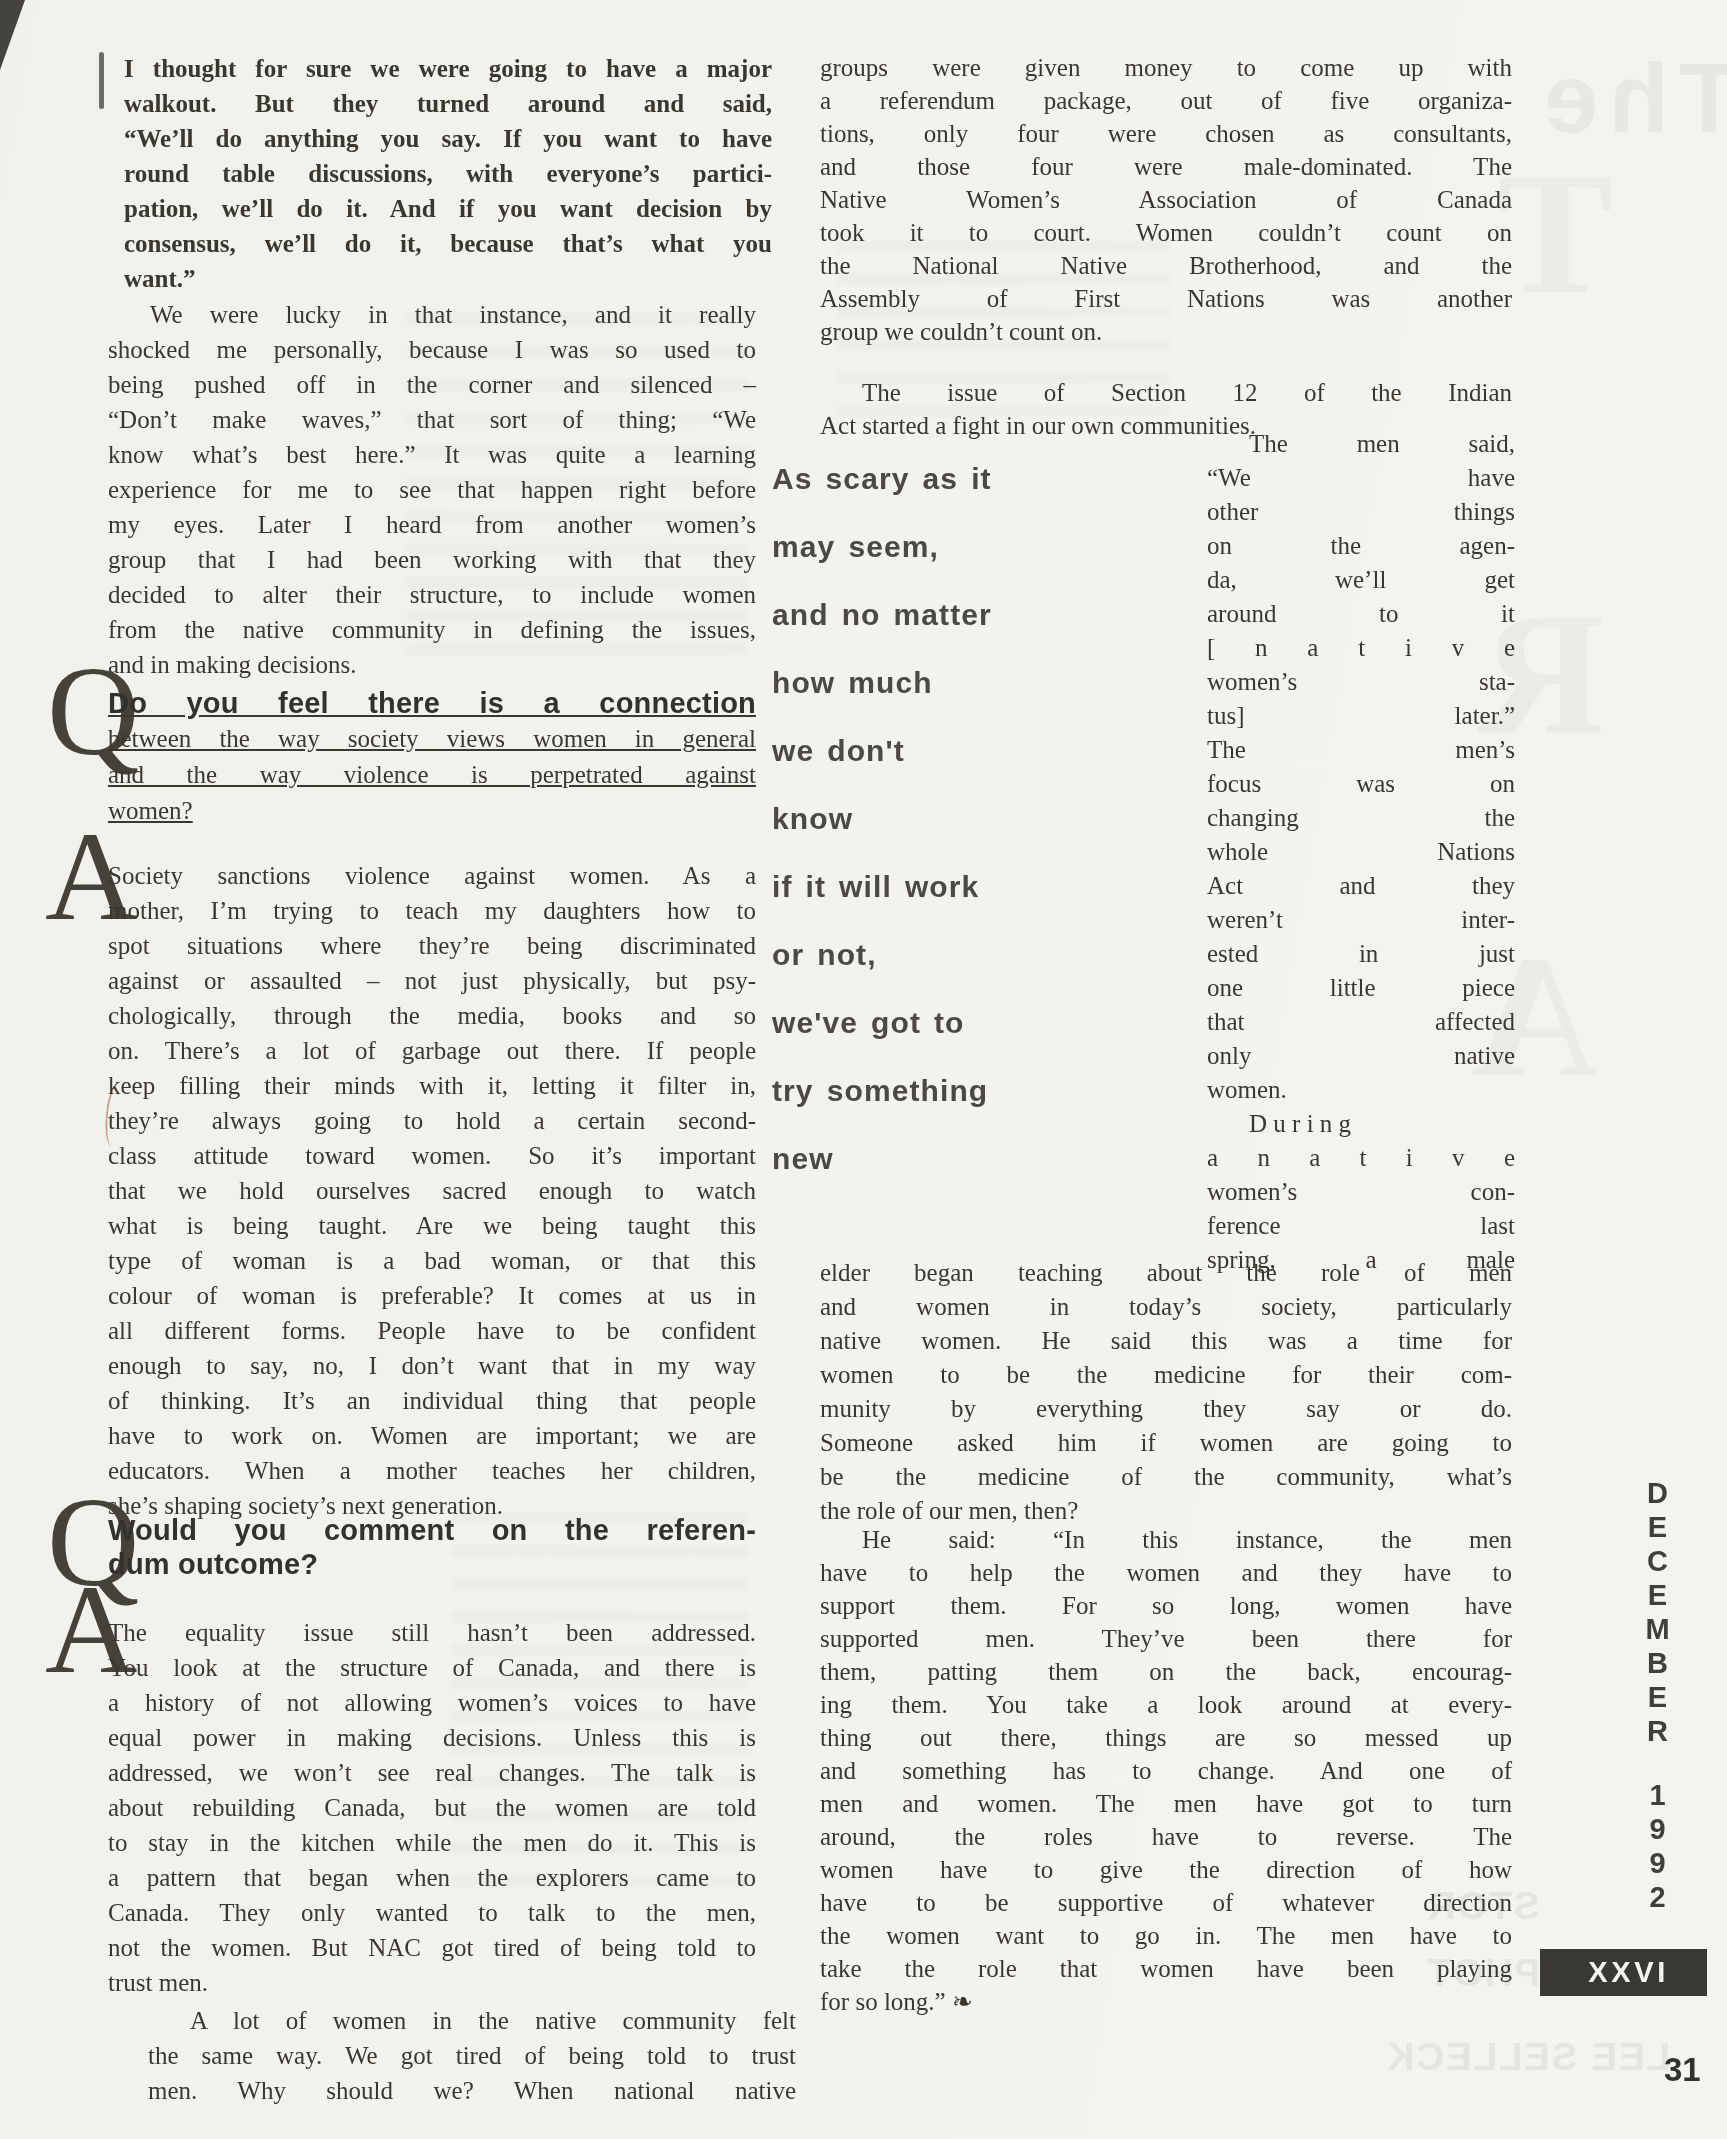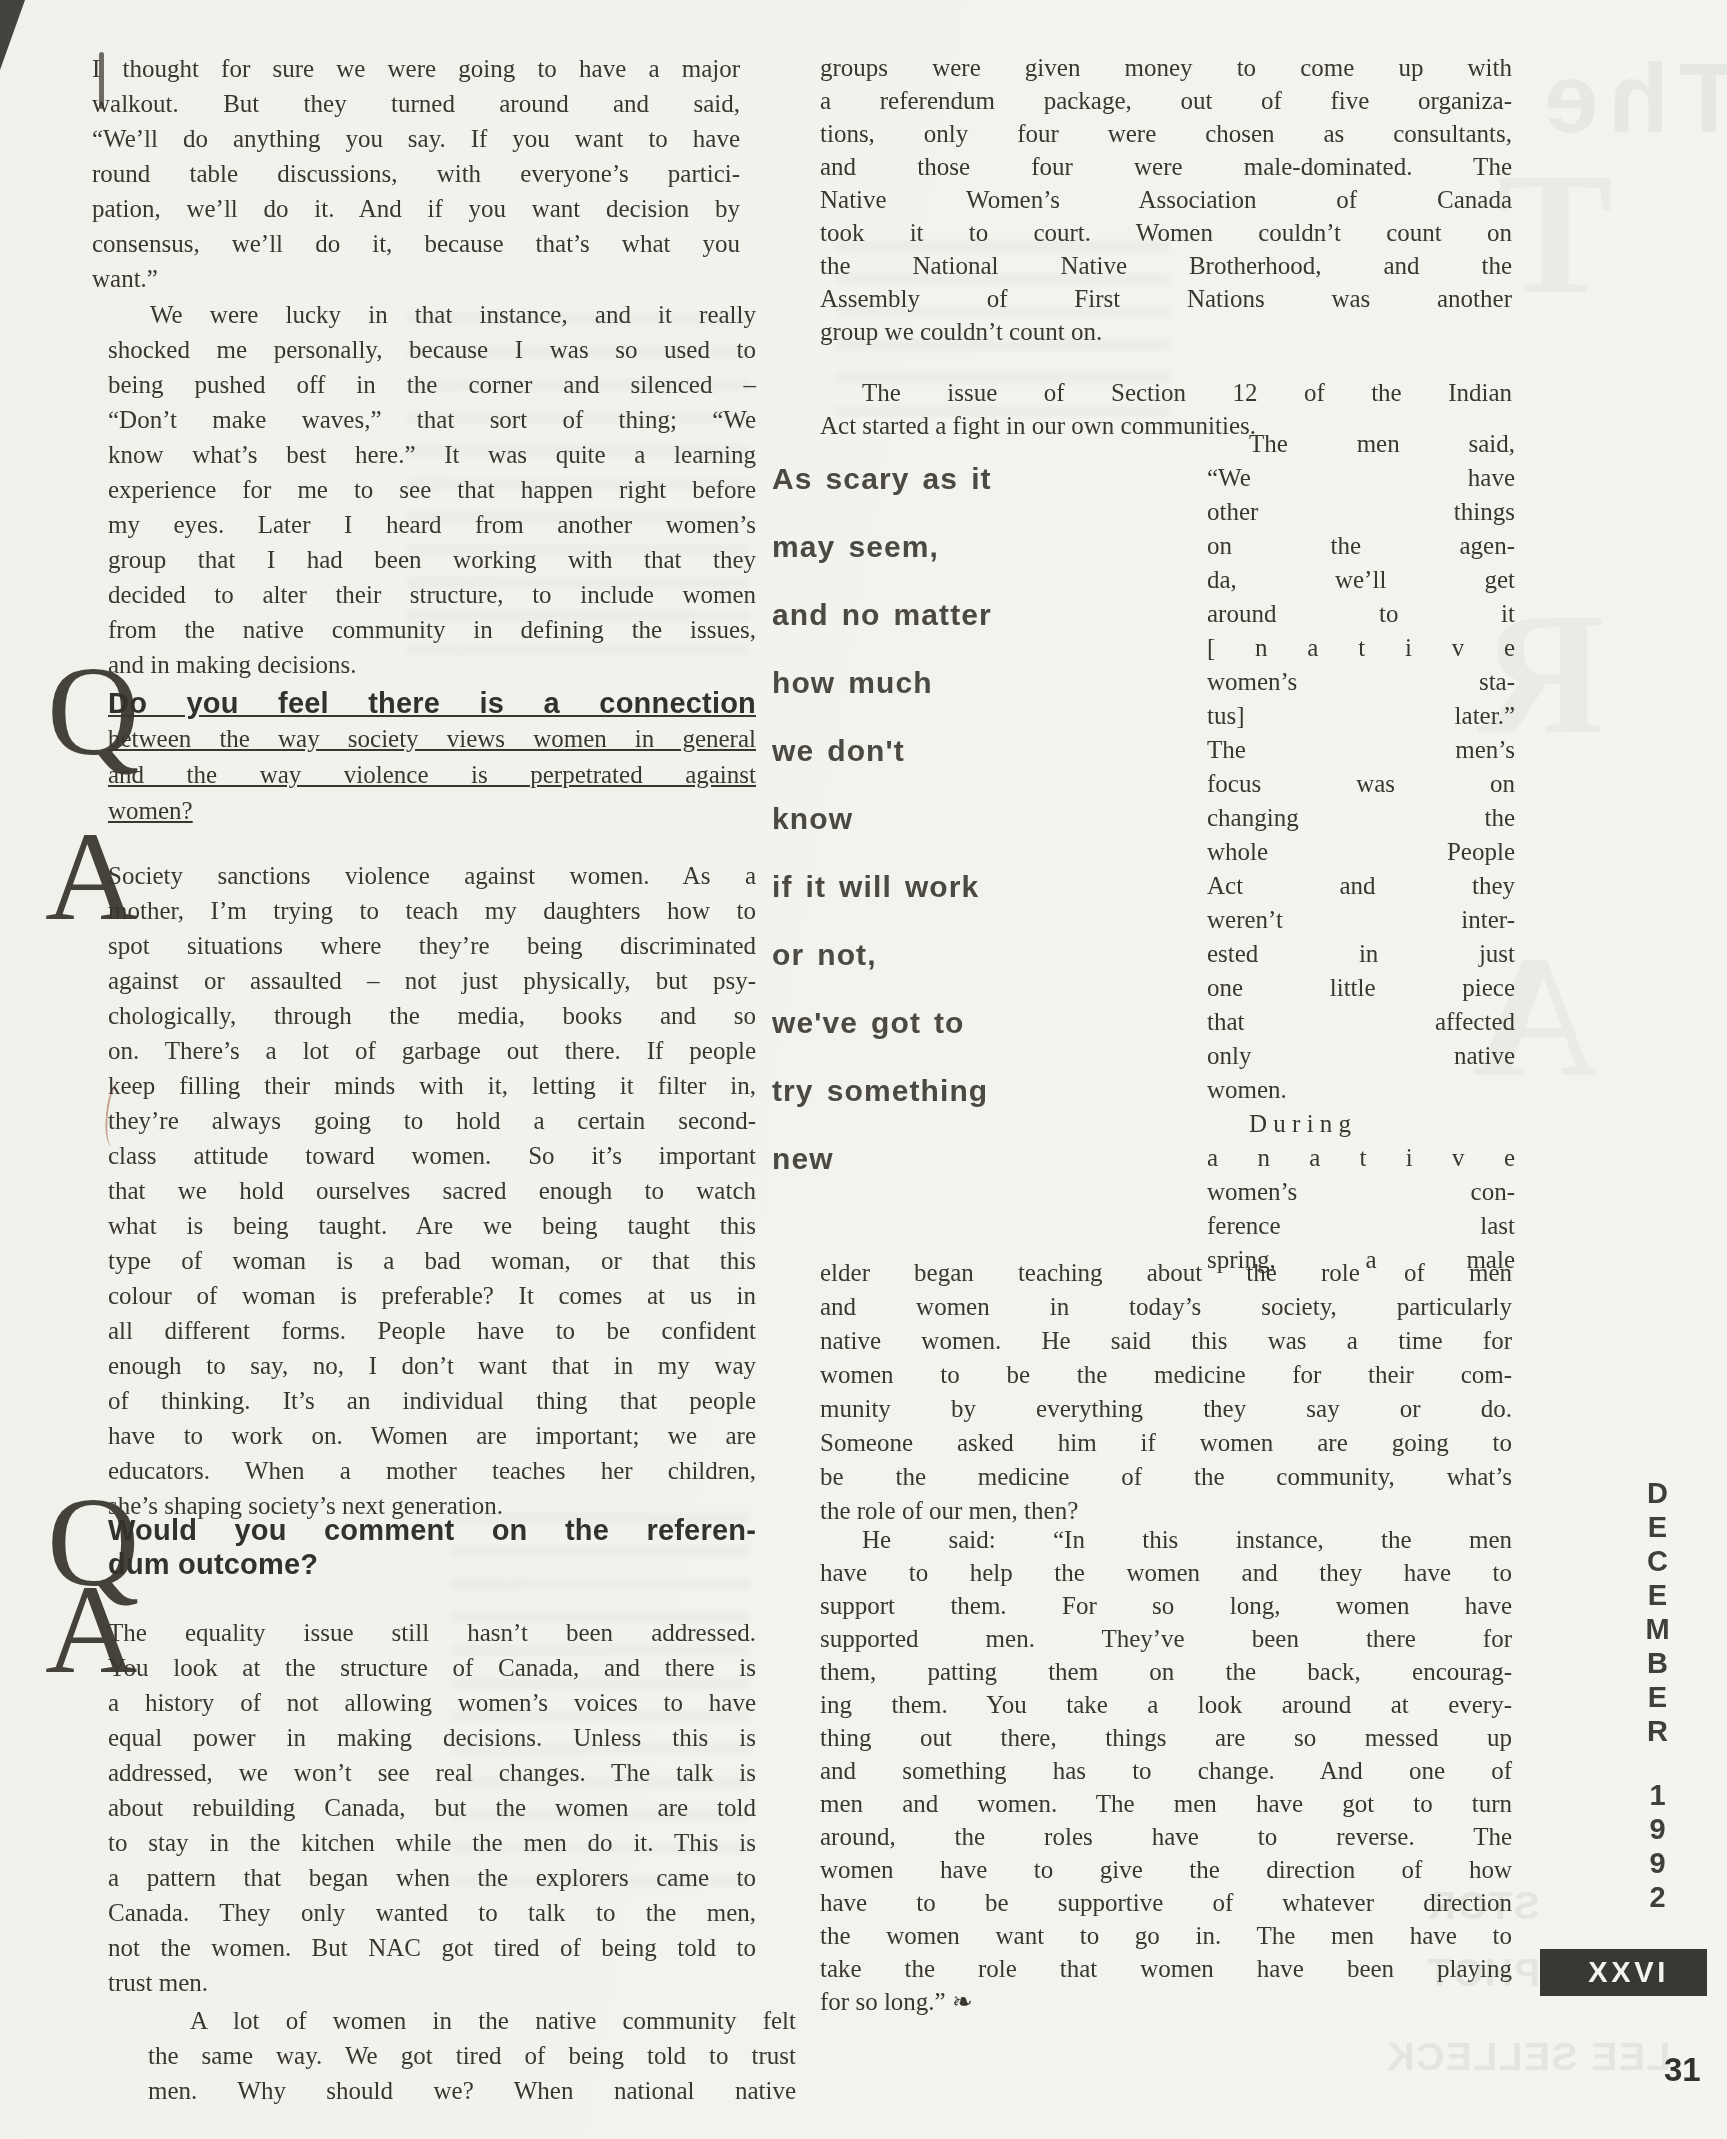--- a/index.html
+++ b/index.html
@@ -52,21 +52,21 @@
   <div class="ghost serifbig" style="left:1479px;top:574px;font-size:174px;">R</div>
   <div class="ghost serifbig" style="left:1472px;top:917px;font-size:174px;">A</div>
   <div class="ghost sans" style="left:1426px;top:1884px;font-size:39px;letter-spacing:1.5px;color:#e3e6de;">STOR</div>
   <div class="ghost sans" style="left:1426px;top:1951px;font-size:39px;letter-spacing:1.5px;color:#e3e6de;">PHOT</div>
   <div class="ghost sans" style="left:1385px;top:2035px;font-size:39px;letter-spacing:1.5px;color:#e3e6de;">LEE SELLECK</div>
 
   <div class="corner-artifact"></div>
   <div class="edge-dash"></div>
   <div class="scratch"></div>
 
-  <div class="block serif" style="left:92px;top:51px;width:648px;line-height:35px;">
+  <div class="block serif" style="left:124px;top:51px;width:648px;line-height:35px;font-weight:bold;">
       <div class="ln">I thought for sure we were going to have a major</div>
       <div class="ln">walkout. But they turned around and said,</div>
       <div class="ln">“We’ll do anything you say. If you want to have</div>
       <div class="ln">round table discussions, with everyone’s partici-</div>
       <div class="ln">pation, we’ll do it. And if you want decision by</div>
       <div class="ln">consensus, we’ll do it, because that’s what you</div>
       <div class="ln rag">want.”</div>
     </div>
 
   <div class="block serif" style="left:108px;top:297px;width:648px;line-height:35px;">
@@ -178,21 +178,21 @@
       <div class="ln">other things</div>
       <div class="ln">on the agen-</div>
       <div class="ln">da, we’ll get</div>
       <div class="ln">around to it</div>
       <div class="ln">[ n a t i v e</div>
       <div class="ln">women’s sta-</div>
       <div class="ln">tus] later.”</div>
       <div class="ln">The men’s</div>
       <div class="ln">focus was on</div>
       <div class="ln">changing the</div>
-      <div class="ln">whole People</div>
+      <div class="ln">whole Nations</div>
       <div class="ln">Act and they</div>
       <div class="ln">weren’t inter-</div>
       <div class="ln">ested in just</div>
       <div class="ln">one little piece</div>
       <div class="ln">that affected</div>
       <div class="ln">only native</div>
       <div class="ln rag">women.</div>
       <div class="ln ind rag">D u r i n g</div>
       <div class="ln">a n a t i v e</div>
       <div class="ln">women’s con-</div>

